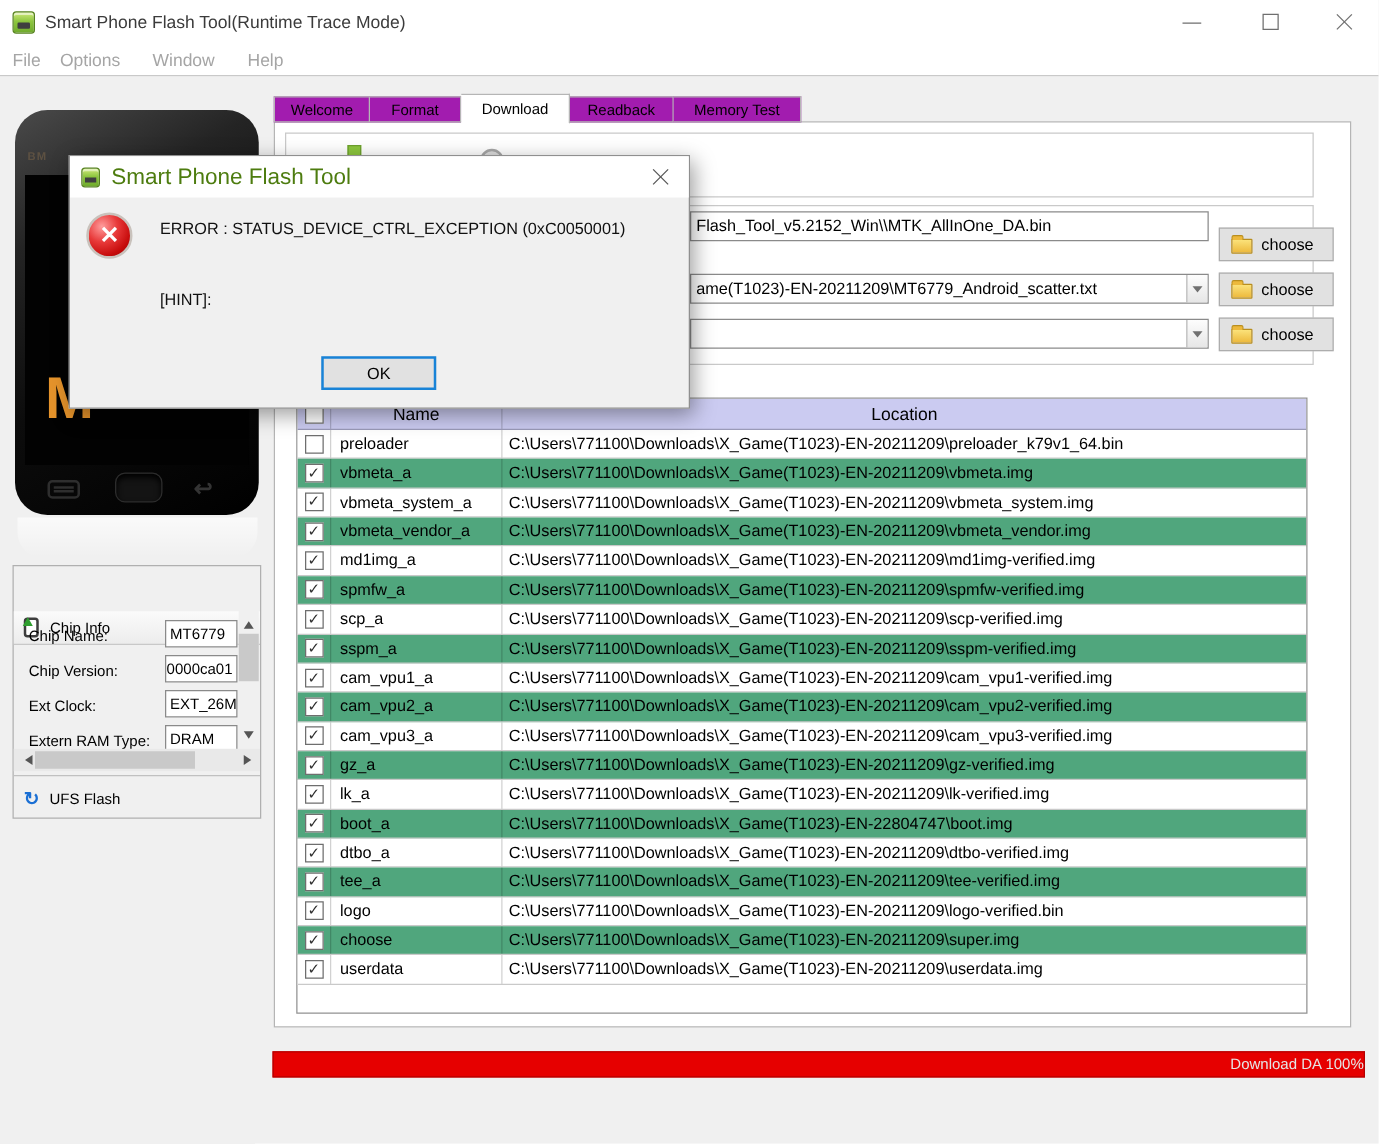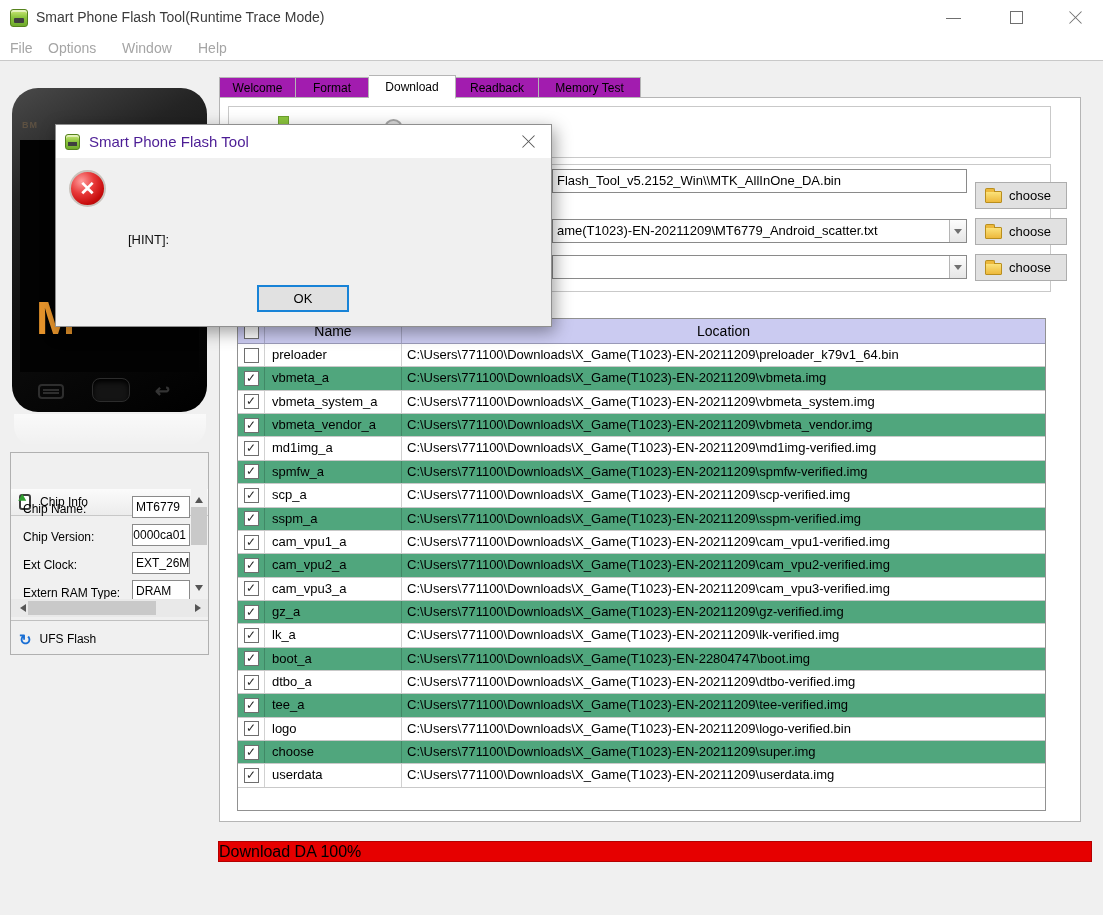--- a/index.html
+++ b/index.html
@@ -99,35 +99,35 @@
   .cb{width:15px;height:15px;background:#fff;border:1px solid #6e6e6e;font-size:12px;line-height:13px;
     text-align:center;color:#2d2d2d;cursor:pointer;}
 
   
   .dialog{position:absolute;left:55px;top:124px;width:497px;height:203px;background:#f0f0f0;
     border:1px solid #8f8f8f;box-shadow:3px 5px 16px rgba(0,0,0,.38);z-index:20;}
   .dlg-titlebar{position:absolute;left:0;top:0;right:0;height:33px;background:#fff;display:flex;align-items:center;gap:9px;padding-left:9px;}
   .dlg-icon{width:15px;height:16px;border-radius:3px;background:linear-gradient(#cfe87a,#8dc63f 45%,#6faa2c);
     border:1px solid #55821d;box-shadow:inset 0 2px 0 rgba(255,255,255,.5);position:relative;}
   .dlg-icon::after{content:"";position:absolute;left:2px;top:7px;right:2px;height:4px;background:#3f3f3f;}
-  .dlg-title{font-size:15px;color:#4c1d95;}
+  .dlg-title{font-size:18px;color:#4d7c0f;}
   .dlg-x{position:absolute;right:15px;top:9px;width:15px;height:15px;cursor:pointer;}
   .dlg-x::before,.dlg-x::after{content:"";position:absolute;left:-1px;top:7px;width:17px;height:1px;background:#555;}
   .dlg-x::before{transform:rotate(45deg);} .dlg-x::after{transform:rotate(-45deg);}
   .err-icon{position:absolute;left:13px;top:45px;width:37px;height:37px;border-radius:50%;
     background:radial-gradient(circle at 32% 28%,#ff9d9d 0%,#e83a3a 38%,#c60b0b 72%,#8f0404 100%);
     border:2px solid #c9c2bc;color:#fff;font-size:19px;font-weight:bold;text-align:center;line-height:33px;}
   .err-msg{position:absolute;left:72px;top:50px;width:412px;font-size:13px;color:#101010;}
   .err-hint{position:absolute;left:72px;top:107px;font-size:13px;color:#101010;}
   .ok-btn{position:absolute;left:201px;top:160px;width:92px;height:27px;background:#e1e1e1;
     border:2px solid #1883d7;font-size:13px;text-align:center;line-height:23px;cursor:pointer;}
 
   
   .progress-bar{position:absolute;left:218px;top:841px;width:874px;height:21px;background:#e60000;
-    border:1px solid #b40000;text-align:left;font-size:16px;line-height:19px;color:#000000;}
+    border:1px solid #b40000;text-align:right;font-size:12px;line-height:19px;color:#e5e5e5;}
   .statusbar{position:absolute;left:218px;top:862px;width:874px;height:18px;display:flex;
     border:1px solid #b2b2b2;background:#f0f0f0;font-size:12px;}
   .scell{border-right:1px solid #b2b2b2;line-height:16px;padding:0 5px;white-space:nowrap;overflow:hidden;}
   .s-right{text-align:right;} .s-center{text-align:center;} .s-bold{font-weight:bold;}
 </style>
 </head>
 <body>
 
 <div class="screen">
 
@@ -368,19 +368,20 @@
       </div>
   </div>
 
   <div class="dialog">
     <div class="dlg-titlebar">
       <span class="dlg-icon"></span>
       <span class="dlg-title">Smart Phone Flash Tool</span>
       <span class="dlg-x"></span>
     </div>
     <div class="err-icon">✕</div>
+    <div class="err-msg">ERROR : STATUS_DEVICE_CTRL_EXCEPTION (0xC0050001)</div>
     <div class="err-hint">[HINT]:</div>
     <div class="ok-btn">OK</div>
   </div>
 
   <div class="progress-bar">Download DA 100%</div>
 
 </div>
 
 </body></html>

